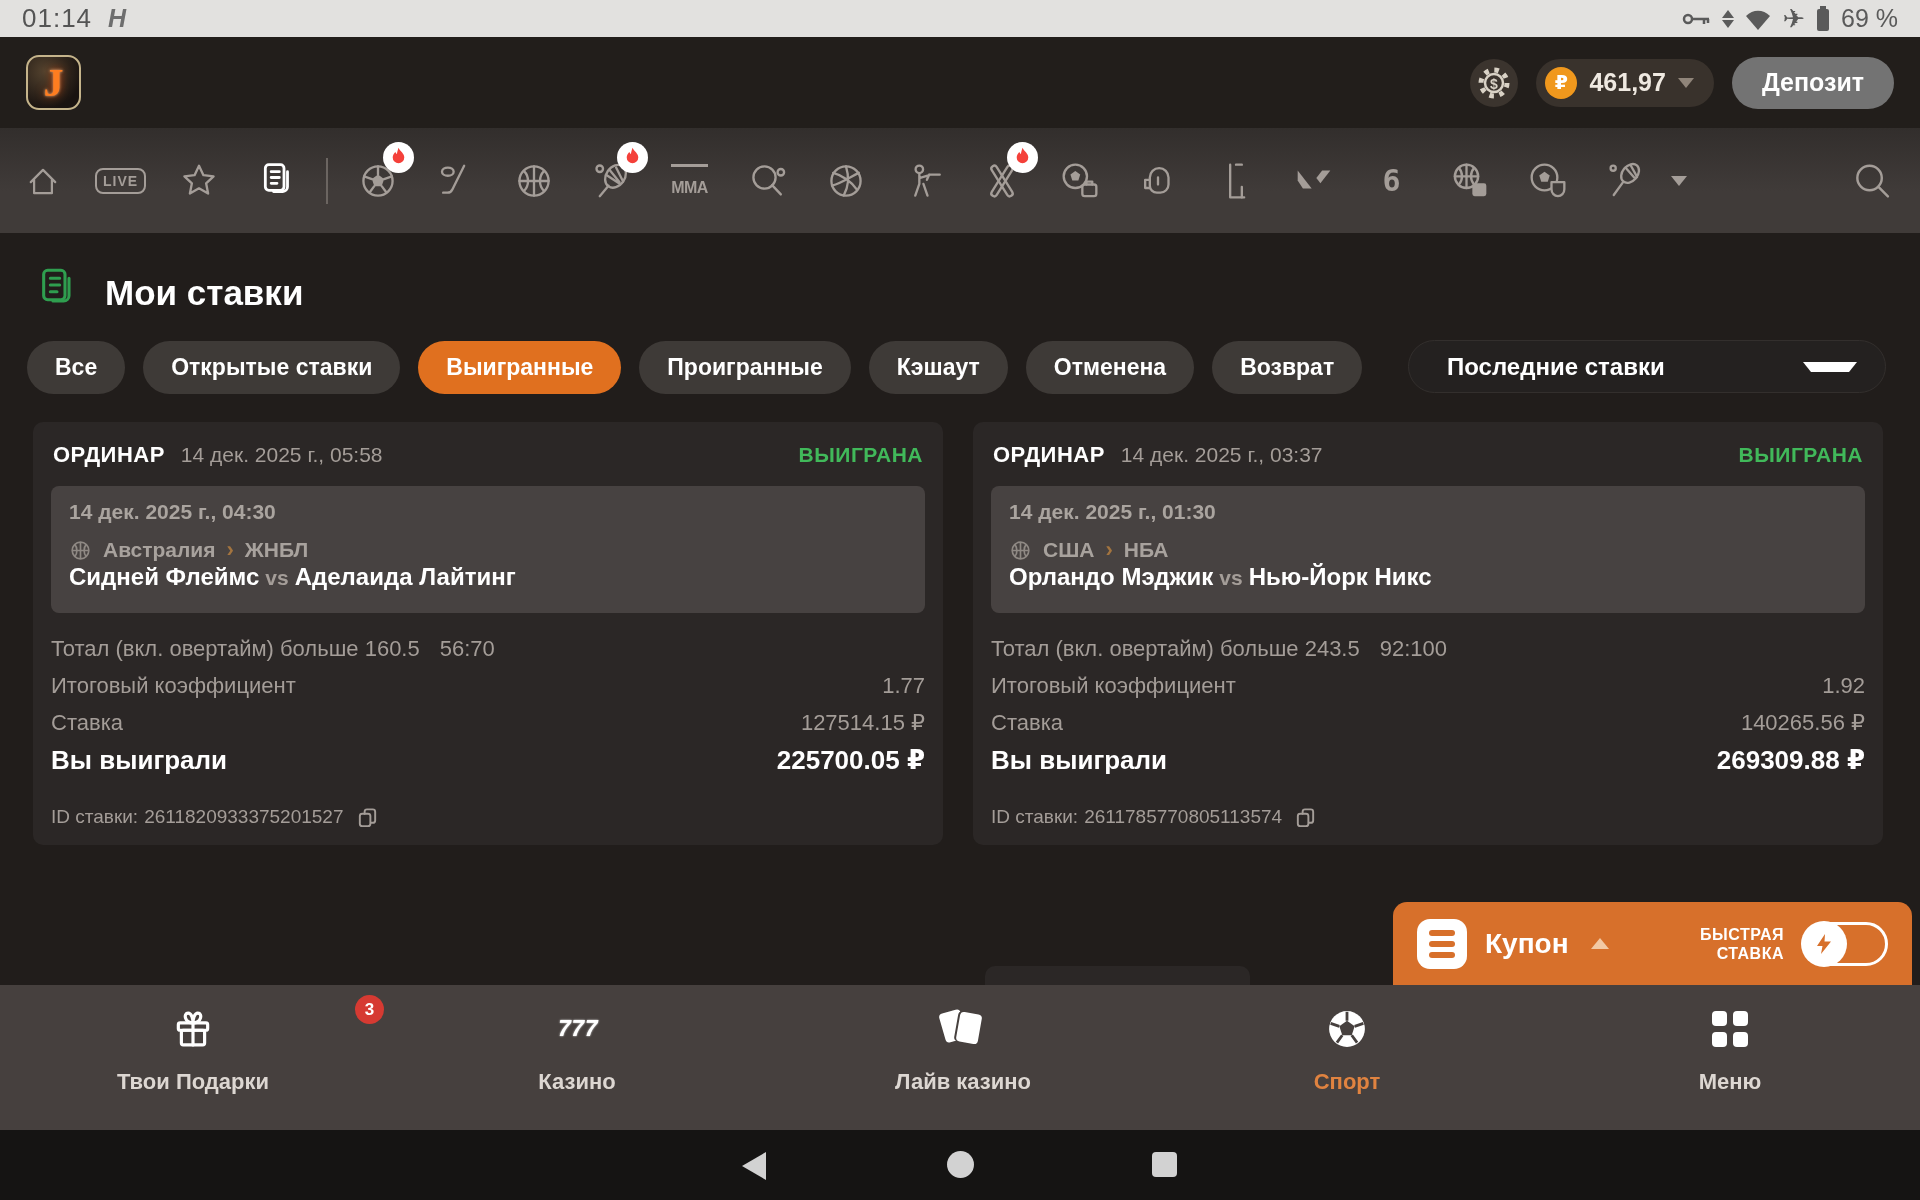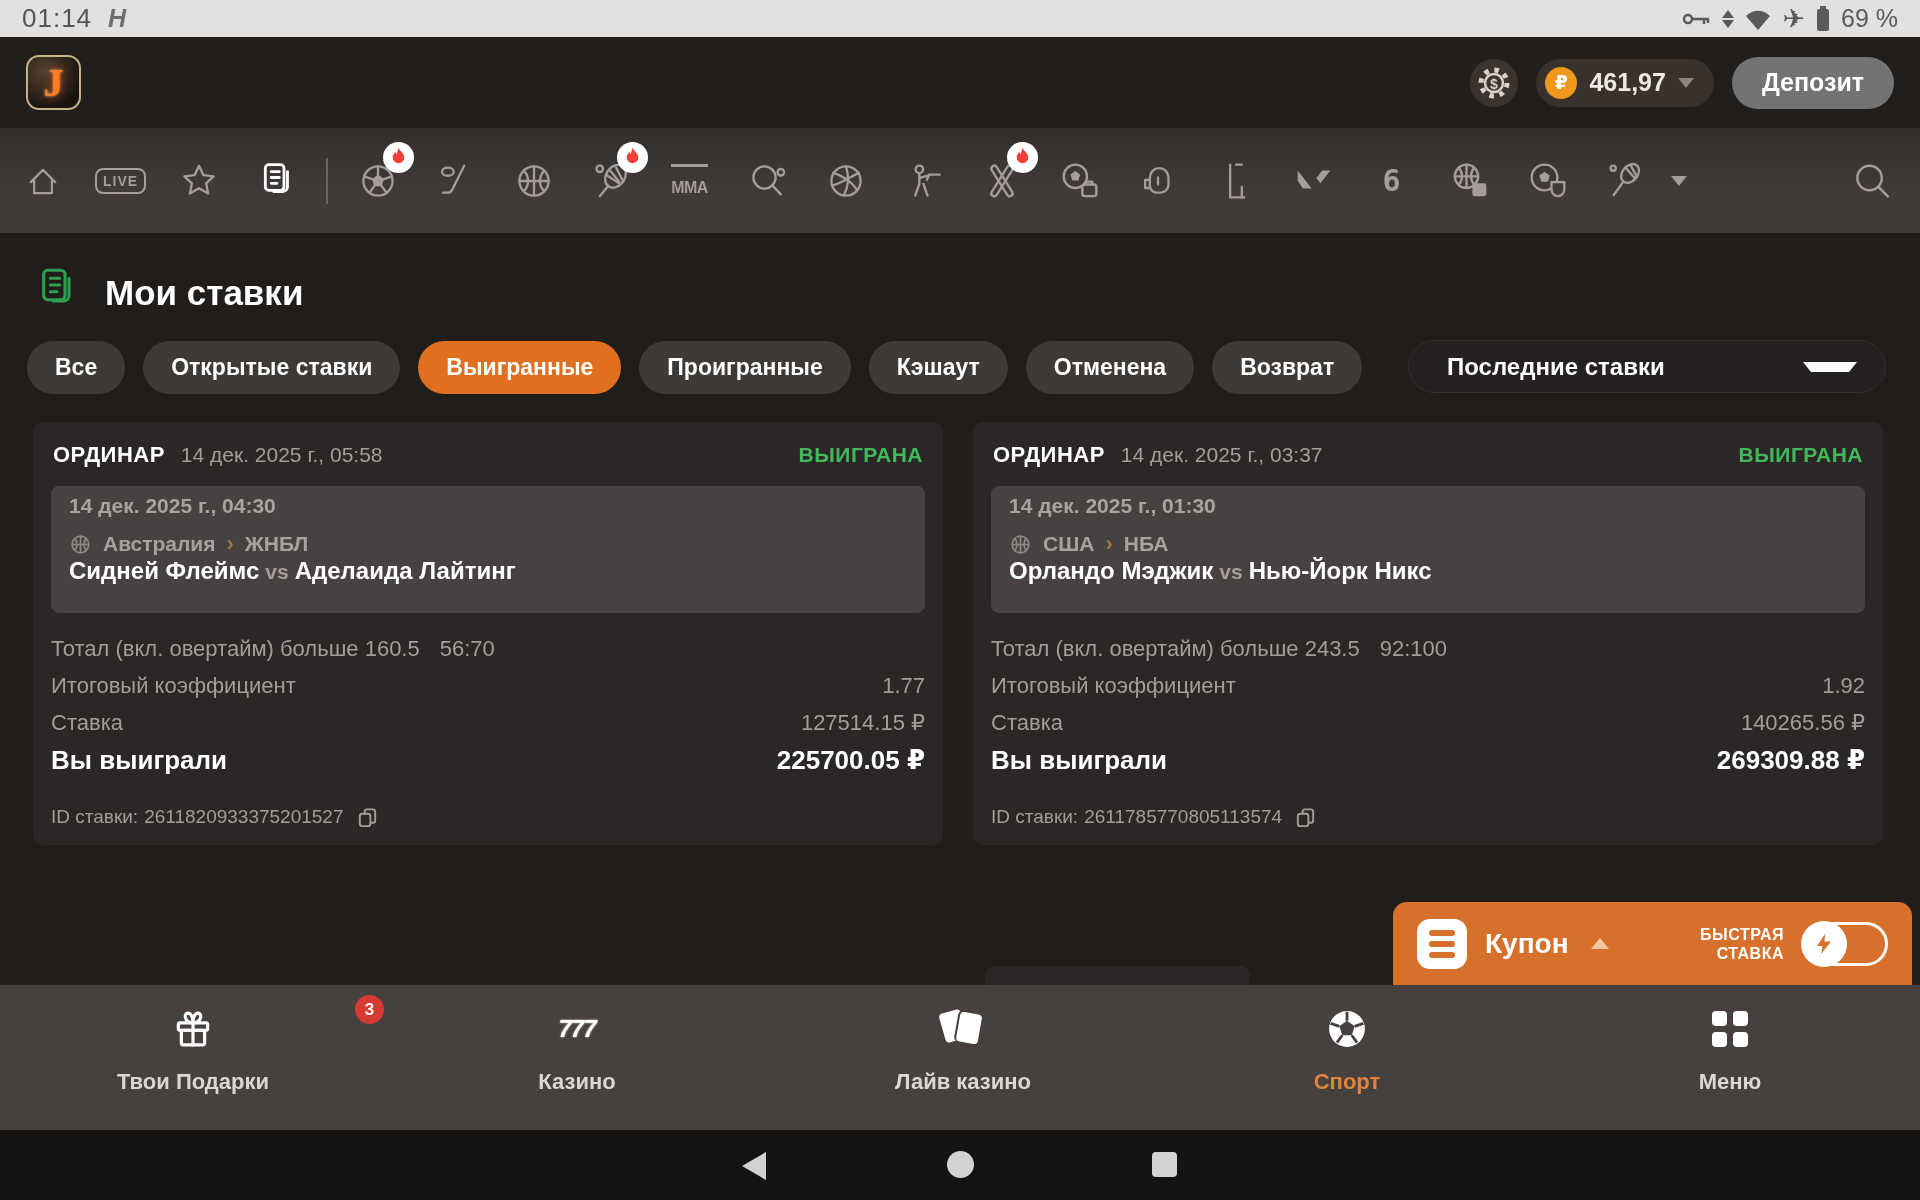--- a/index.html
+++ b/index.html
@@ -72,21 +72,21 @@
   .sortsel .caret-dn{position:absolute;right:28px;border-top-color:#fff;}
 
   
   .card{position:absolute;top:422px;width:910px;height:423px;background:#2b2726;border-radius:10px;
     padding:16px 18px;box-sizing:border-box;}
   .card.c1{left:33px;} .card.c2{left:973px;}
   .card-head{display:flex;align-items:baseline;gap:16px;margin:4px 2px 18px;}
   .bet-type{font-size:22px;font-weight:800;letter-spacing:.5px;}
   .bet-date{font-size:21px;color:#a49d98;}
   .bet-status{margin-left:auto;font-size:21px;font-weight:800;color:#41b95a;letter-spacing:.5px;}
-  .mpanel{height:127px;background:#474241;border-radius:8px;padding:8px 18px;box-sizing:border-box;margin-bottom:24px;}
+  .mpanel{height:127px;background:#474241;border-radius:8px;padding:14px 18px;box-sizing:border-box;margin-bottom:24px;}
   .m-date{font-size:21px;font-weight:700;color:#aaa49f;margin-bottom:13px;}
   .m-league{display:flex;align-items:center;gap:11px;font-size:21px;font-weight:600;color:#a8a29d;}
   .lsep{color:#a3743f;font-size:22px;font-weight:700;}
   .m-teams{font-size:24px;font-weight:700;color:#fff;}
   .m-teams .vs{color:#a49d98;font-size:21px;padding:0 6px;}
   .crow{display:flex;justify-content:space-between;font-size:22px;color:#a49d98;line-height:24px;margin-bottom:13px;}
   .crow.market{justify-content:flex-start;gap:20px;}
   .crow.win{font-size:26px;font-weight:800;color:#fff;margin-top:4px;}
   .crow.idrow{justify-content:flex-start;align-items:center;gap:6px;font-size:19px;margin-top:33px;color:#a49d98;}
   .copybtn{margin-left:6px;display:flex;}
@@ -103,21 +103,21 @@
     border-bottom:11px solid #f2c9a4;margin-left:4px;}
   .quick{margin-left:auto;text-align:right;font-size:16px;font-weight:800;line-height:19px;letter-spacing:.5px;}
   .toggle{width:86px;height:44px;border:3px solid #fff;border-radius:24px;position:relative;box-sizing:border-box;flex:0 0 auto;}
   .knob{position:absolute;left:-4px;top:-4px;width:46px;height:46px;border-radius:50%;background:#fff;
     display:flex;align-items:center;justify-content:center;}
 
   
   .bottomnav{position:absolute;top:985px;left:0;width:1920px;height:145px;background:#46403e;}
   .bn-item{position:absolute;top:18px;width:300px;transform:translateX(-50%);display:flex;
     flex-direction:column;align-items:center;gap:14px;}
-  .bn-icon{height:52px;display:flex;align-items:center;justify-content:center;position:relative;}
+  .bn-icon{height:52px;display:flex;align-items:center;justify-content:center;position:relative;font-family:Liberation Mono, monospace;}
   .bn-label{font-size:22px;font-weight:600;color:#ddd7d2;}
   .bn-label.orange{color:#e08340;}
   .badge{position:absolute;left:355px;top:10px;width:29px;height:29px;border-radius:50%;background:#d63a32;
     display:flex;align-items:center;justify-content:center;font-size:17px;font-weight:700;color:#fff;}
   .slots777{font-size:24px;font-weight:800;font-style:italic;color:#fff;letter-spacing:-1px;text-shadow:0 0 2px #fff;}
   .cards2{position:relative;width:46px;height:48px;}
   .cards2 i{position:absolute;width:22px;height:30px;background:#fff;border-radius:4px;}
   .cards2 i.a{left:2px;top:6px;transform:rotate(-16deg);}
   .cards2 i.b{left:18px;top:8px;transform:rotate(10deg);box-shadow:-2px 0 0 #46403e;}
   .menu-grid{display:grid;grid-template-columns:15px 15px;grid-template-rows:15px 15px;gap:6px;}

